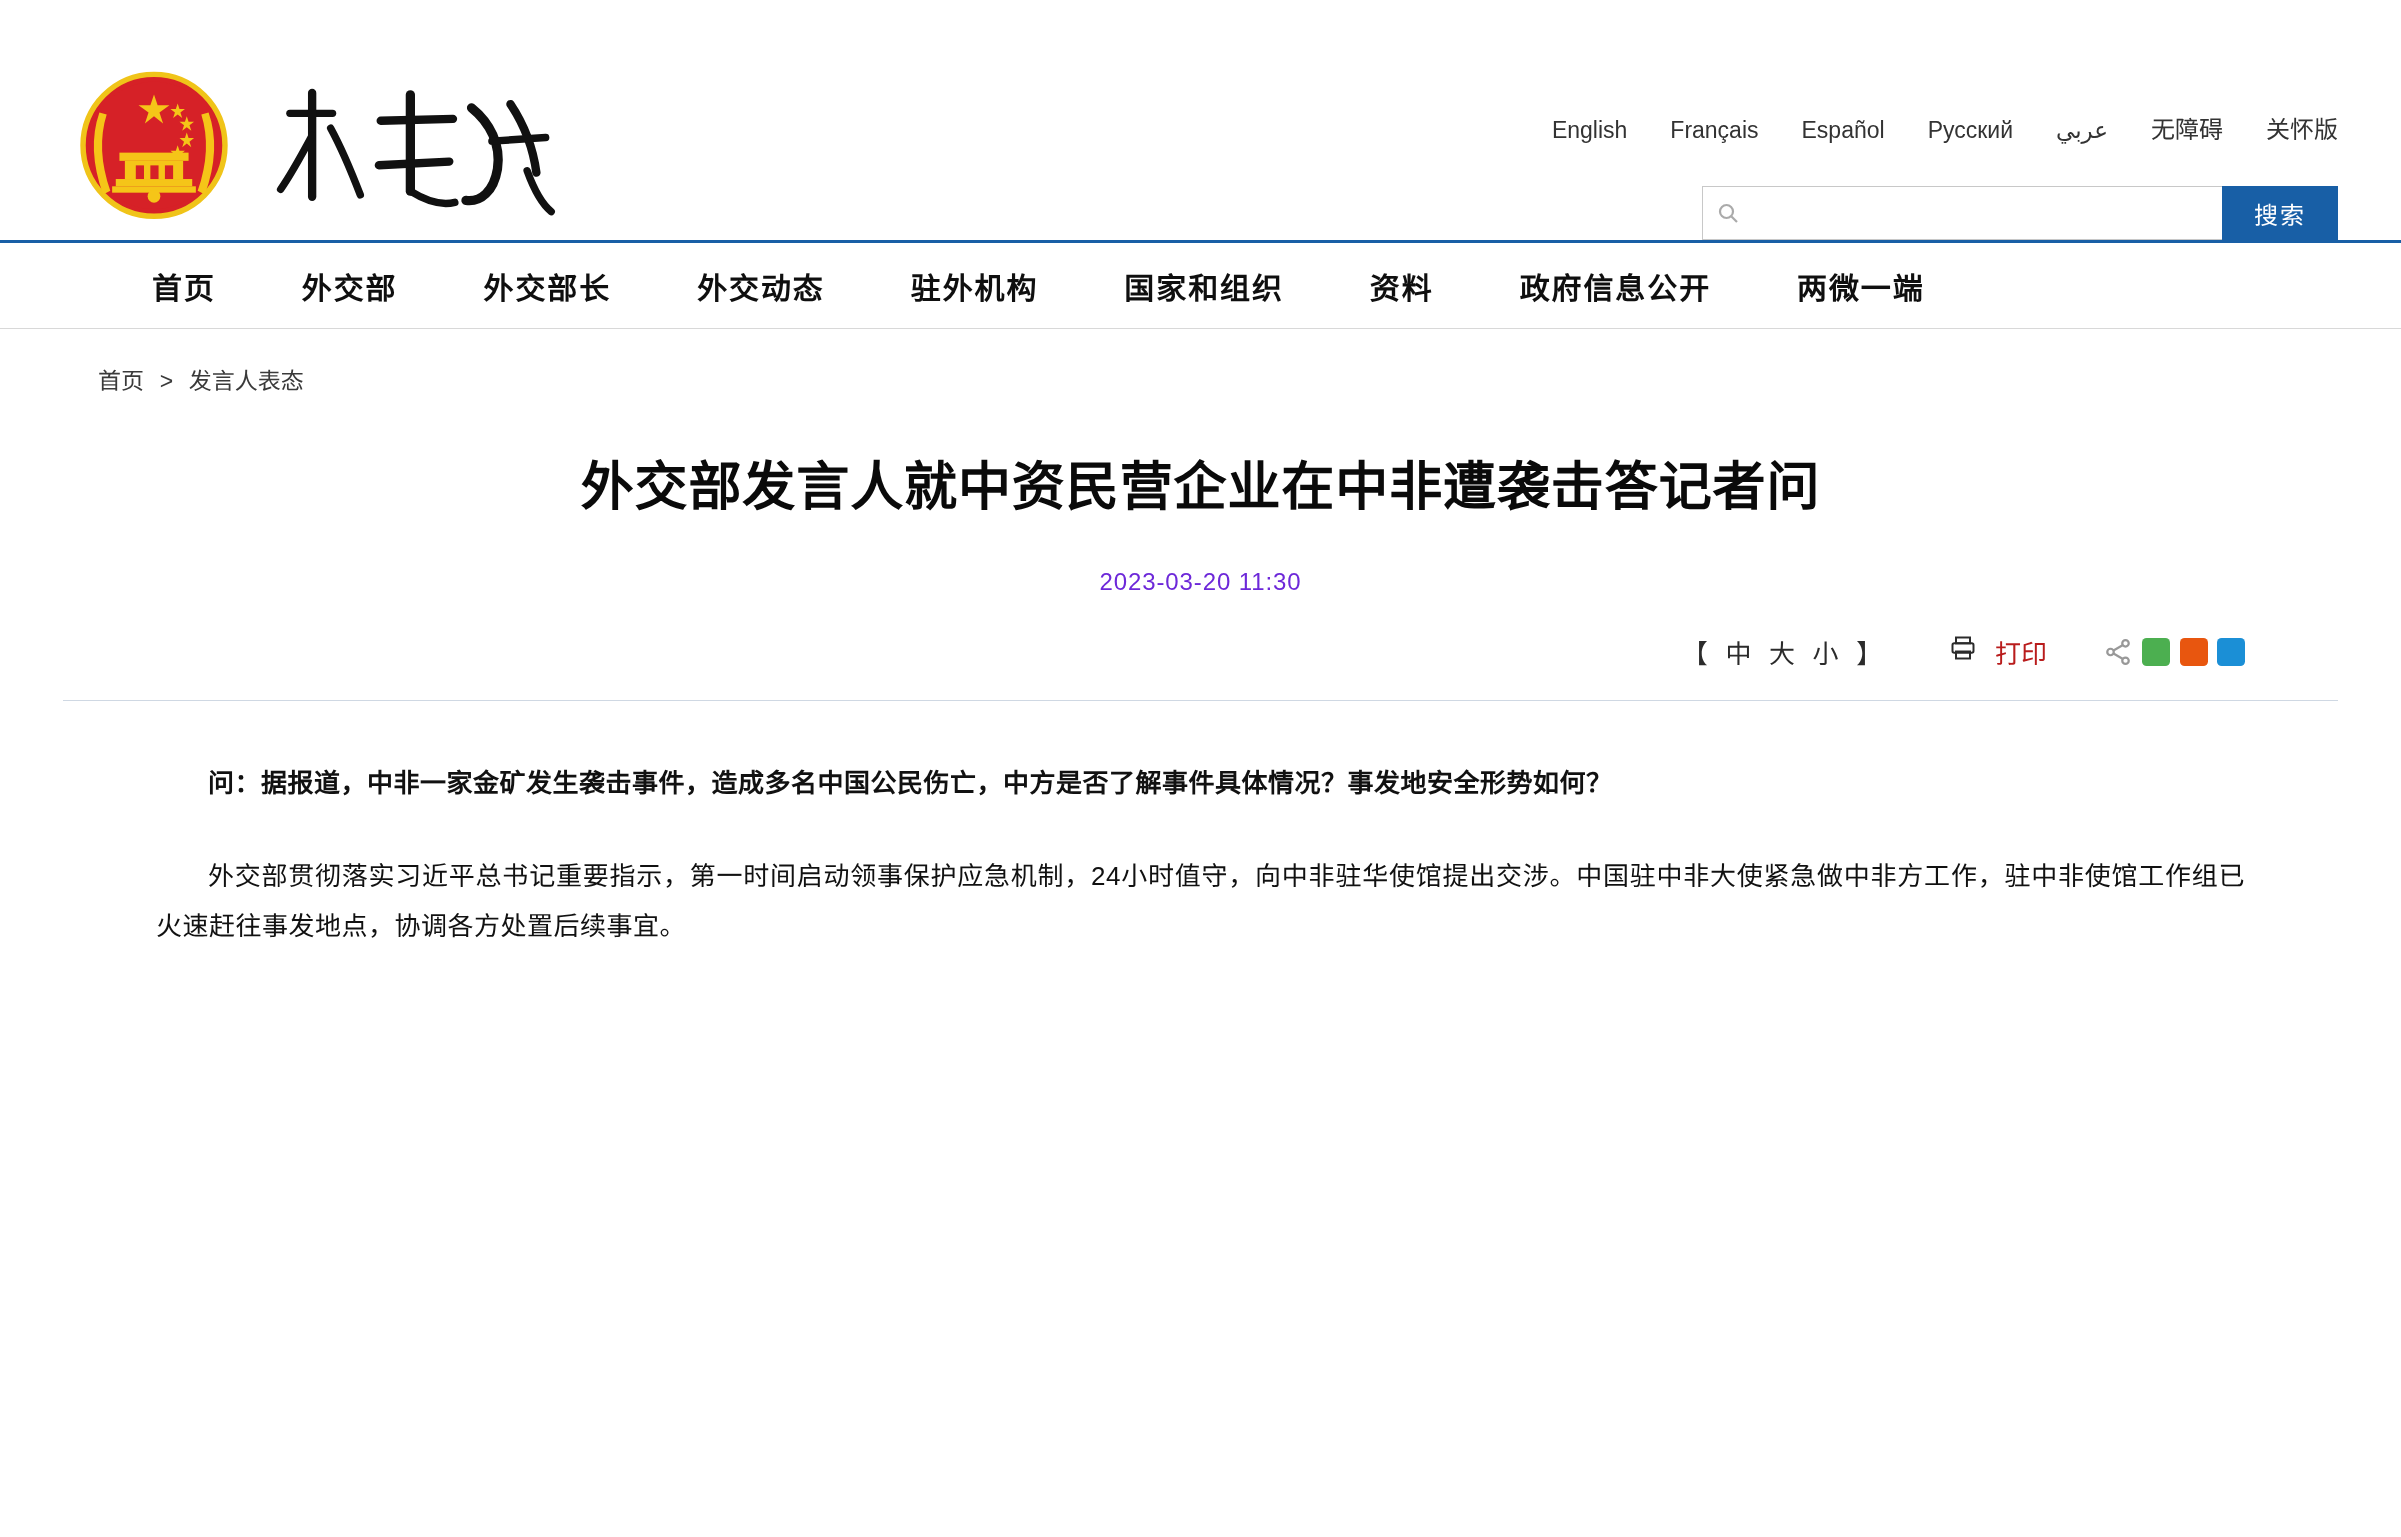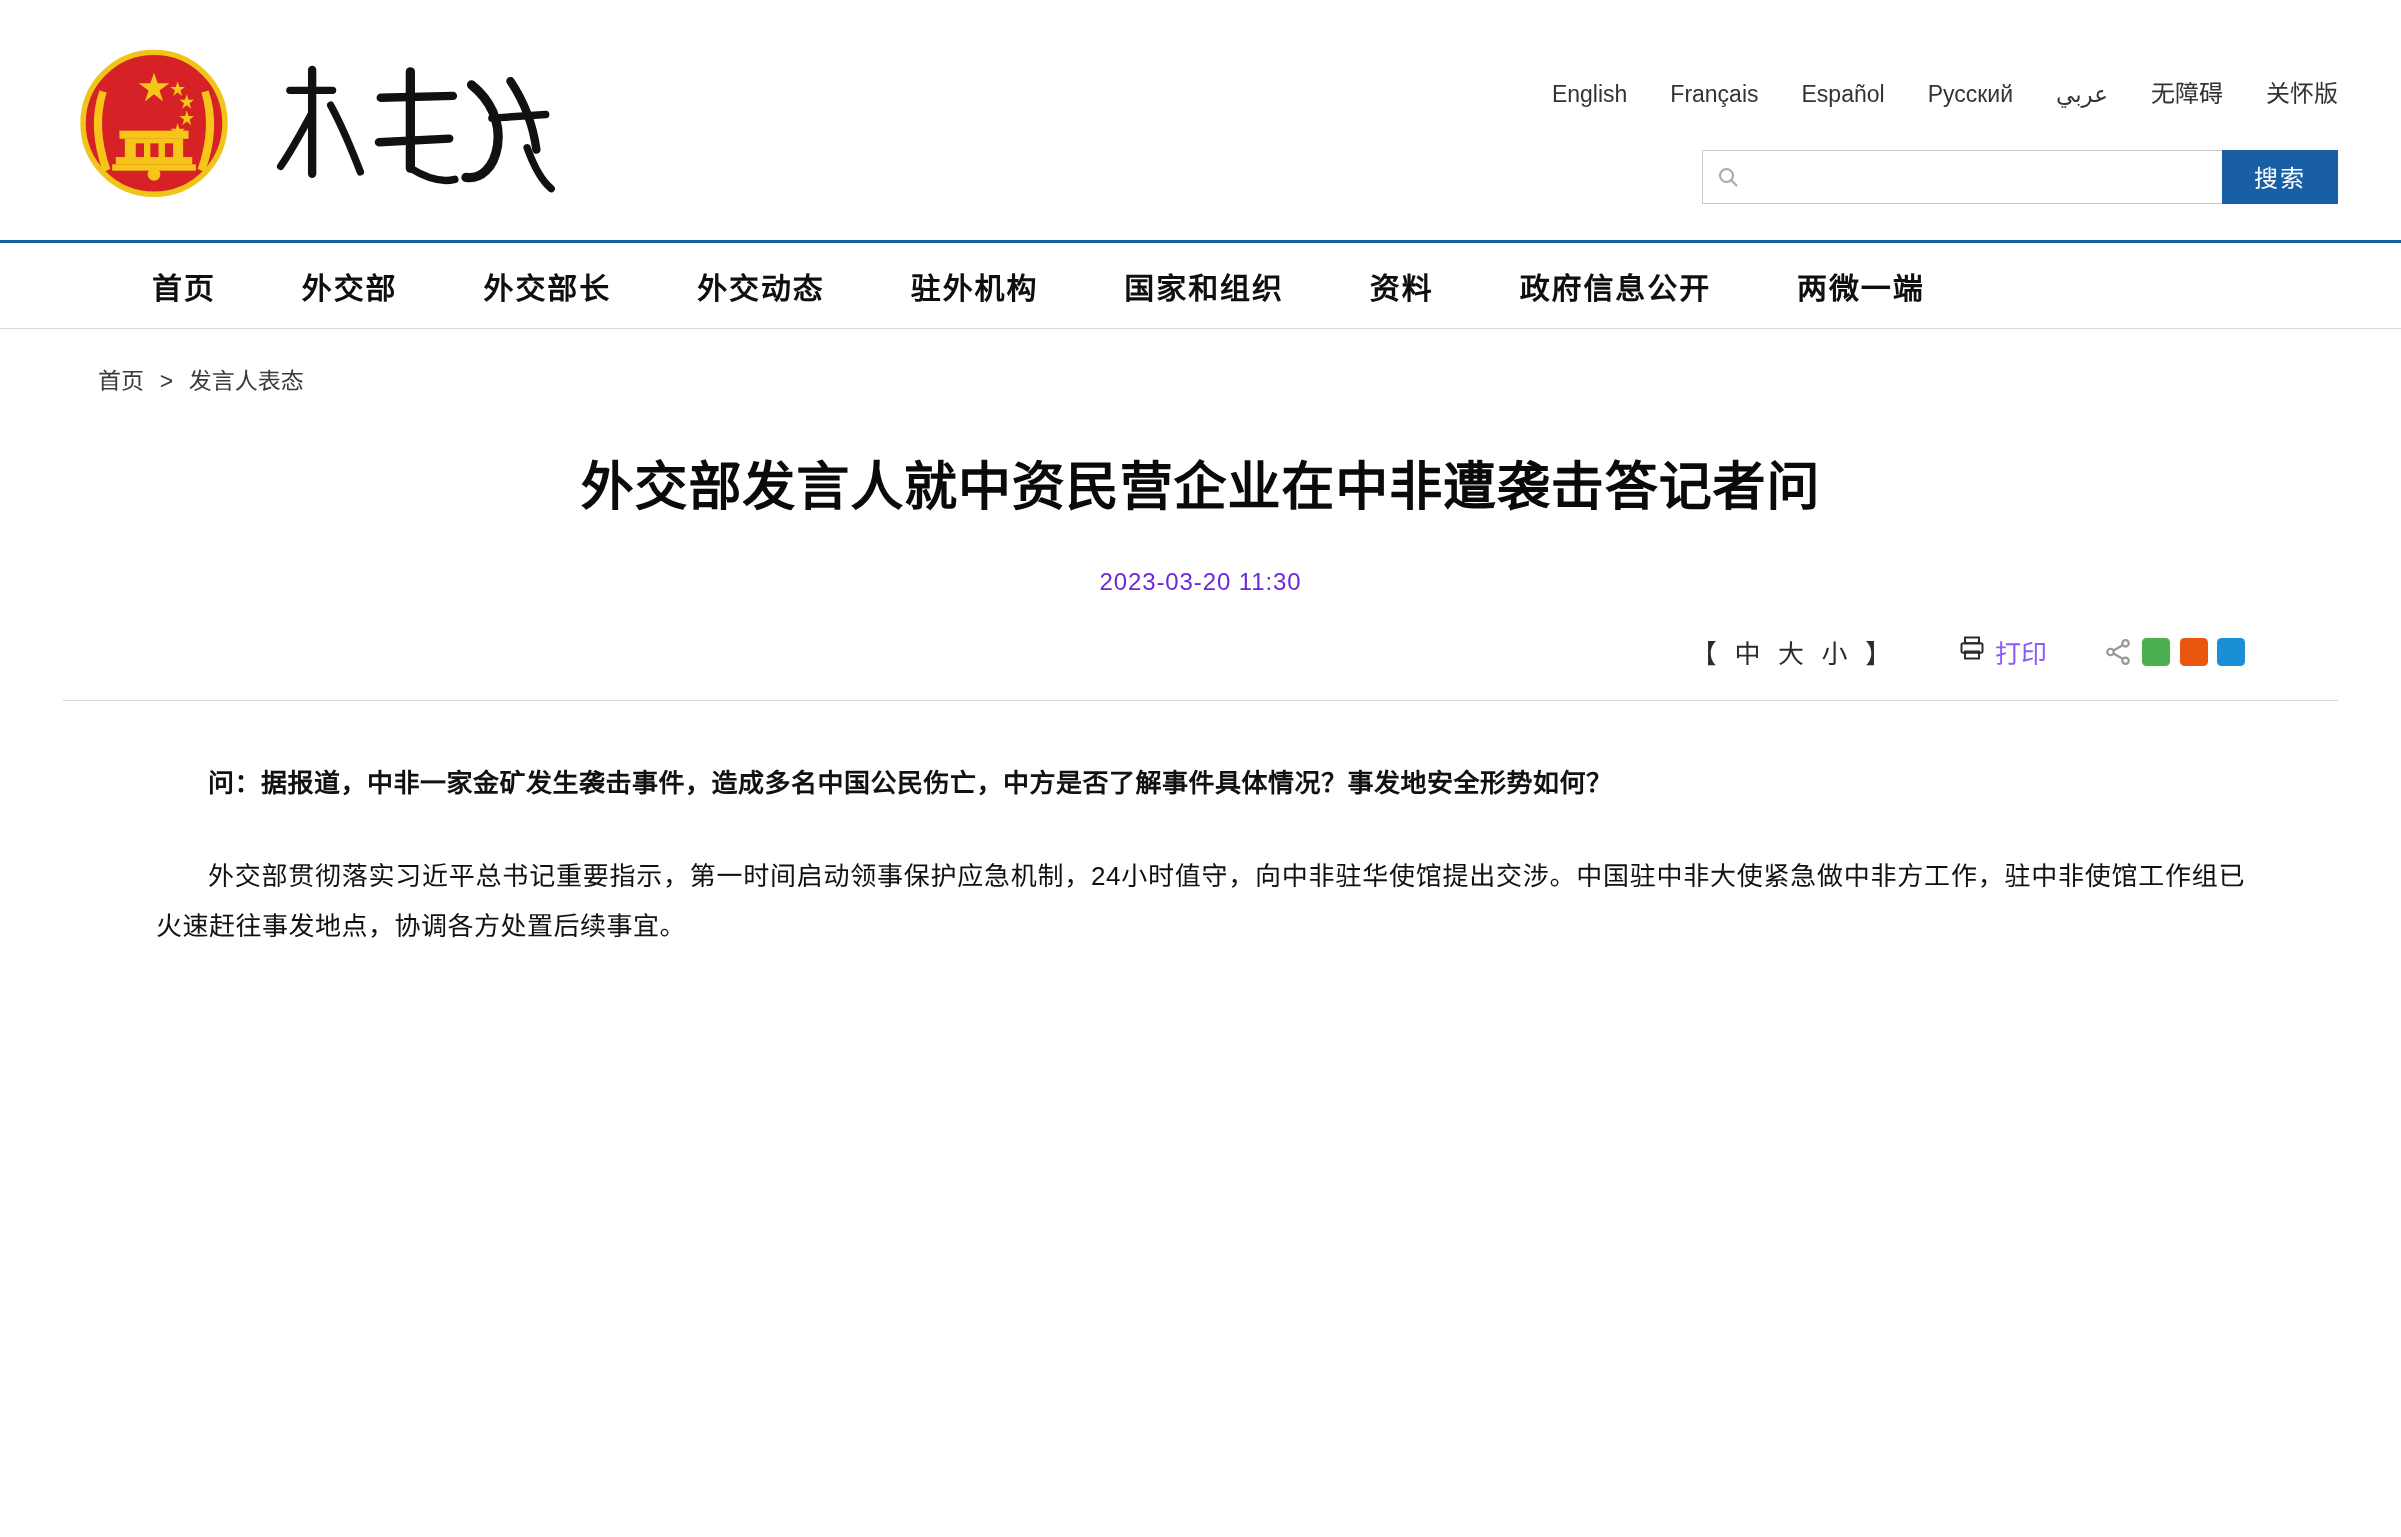--- a/index.html
+++ b/index.html
@@ -19,21 +19,21 @@
     width: 2401px;
     margin: 0 auto;
     padding: 0;
   }
   
   .header {
     position: relative;
     height: 240px;
     padding: 0 63px;
     display: flex;
-    align-items: center;
+    align-items: flex-end;
   }
   .brand {
     display: flex;
     align-items: center;
     padding-top: 13px;
     gap: 26px;
   }
   .emblem {
     width: 182px; height: 182px;
     position: relative;
@@ -173,23 +173,23 @@
     align-items: center;
     gap: 16.7px;
     letter-spacing: 0.9px;
   }
   .fontsize .brk { color: #2b2b2b; }
   .fontsize .opt { cursor: pointer; }
   .print {
     margin-left: 65px;
     display: flex;
     align-items: center;
-    gap: 8px;
+    gap: 17px;
     font-size: 26px;
-    color: #8b5cf6;
+    color: #b91c1c;
     cursor: pointer;
   }
   .share {
     margin-left: 56px;
     display: flex;
     align-items: center;
     gap: 9.3px;
   }
   .share .sicon {
     width: 28px; height: 28px;

